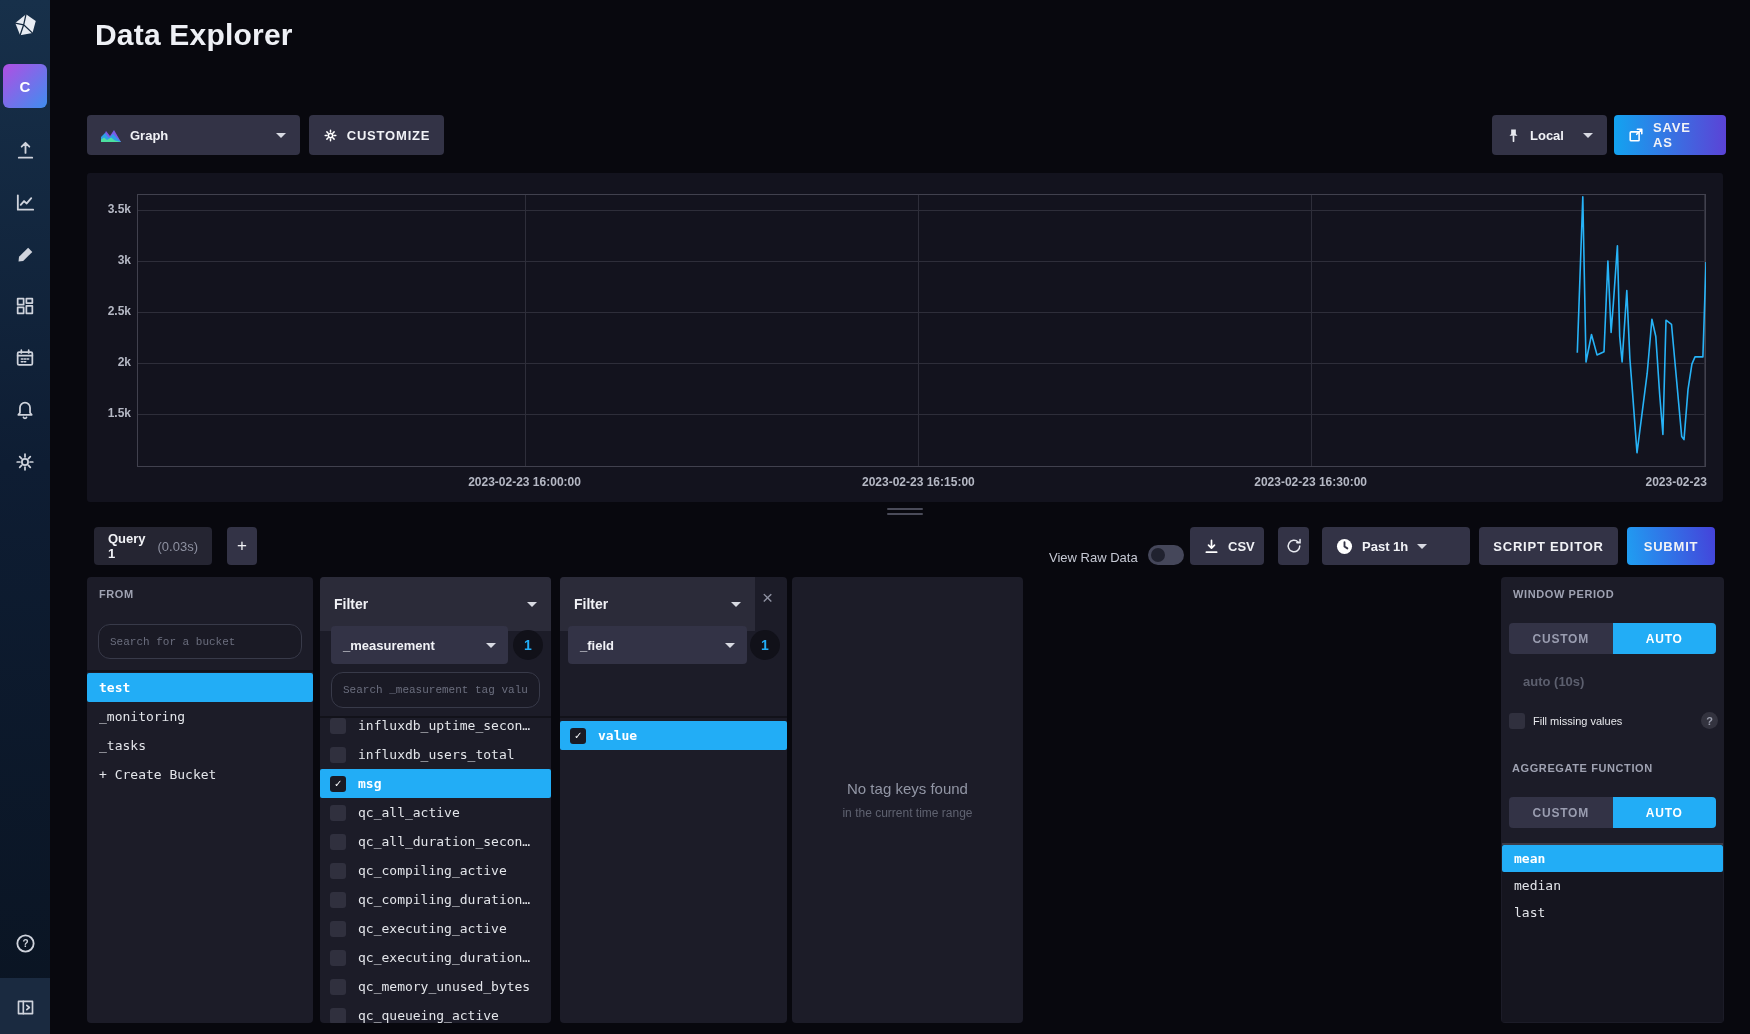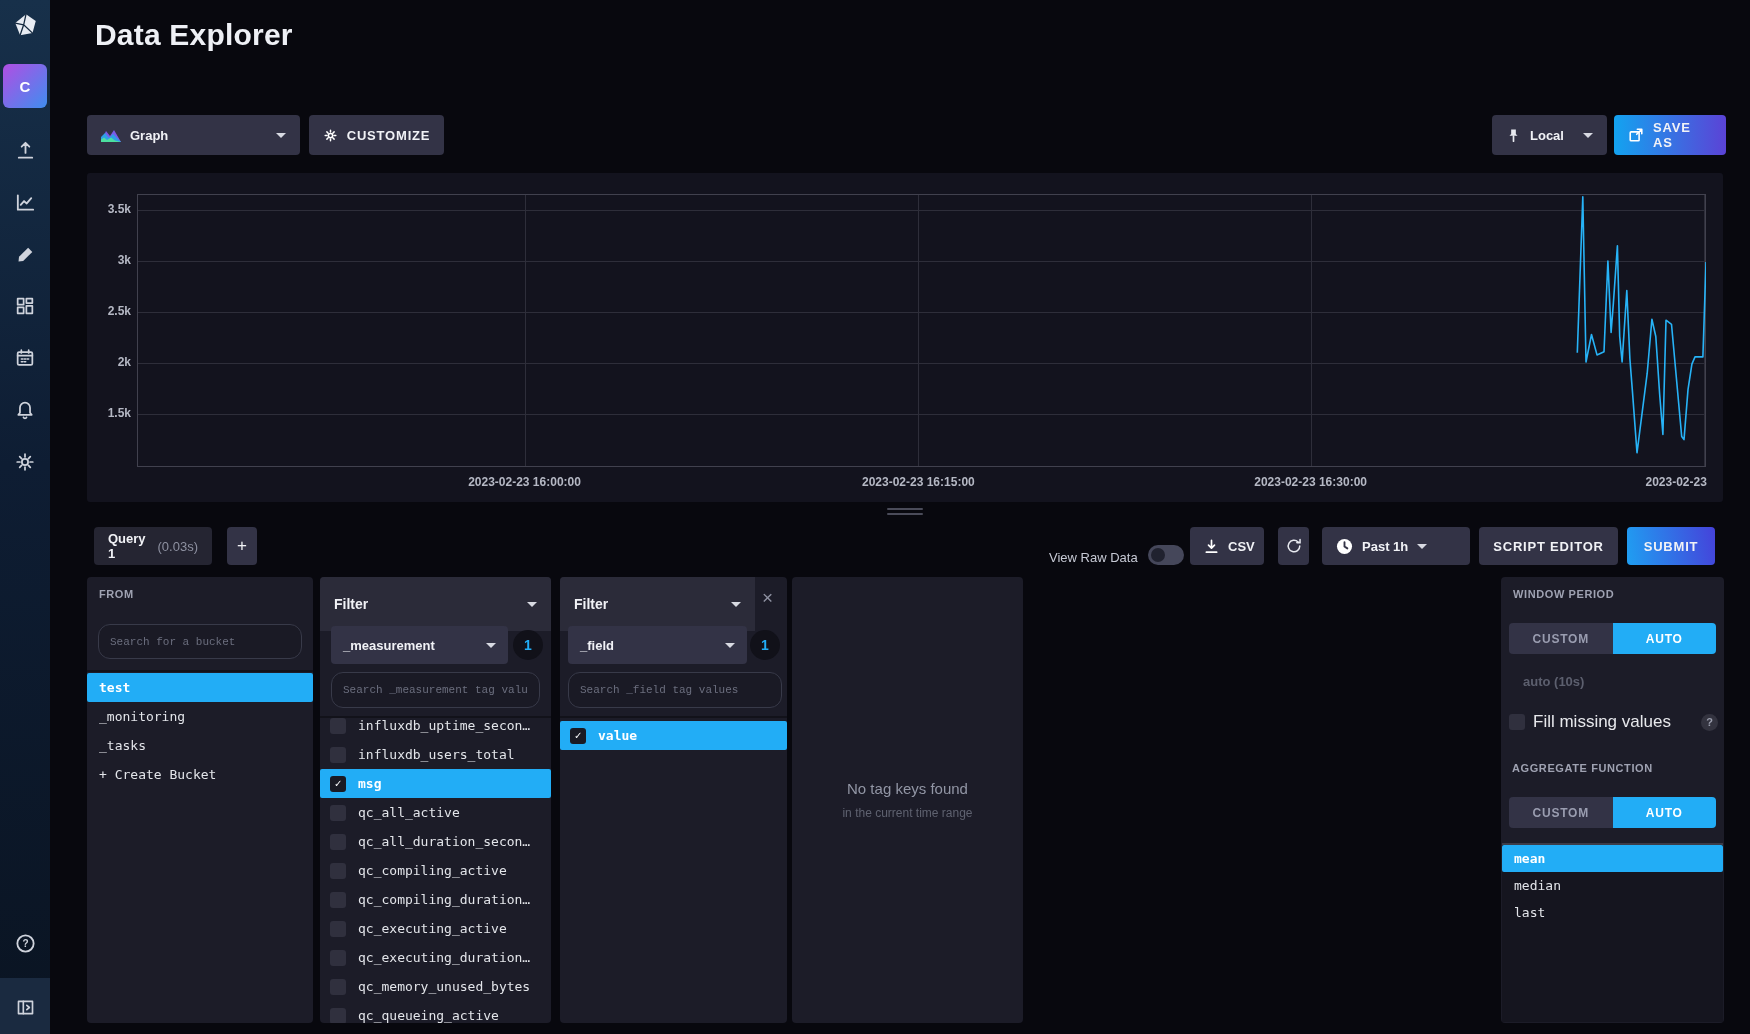--- a/index.html
+++ b/index.html
@@ -85,21 +85,21 @@
 
   #panel-empty .t1 { position:absolute; left:0; width:100%; top:203px; text-align:center; font-size:15px; color:#9296a5; }
   #panel-empty .t2 { position:absolute; left:0; width:100%; top:229px; text-align:center; font-size:12px; color:#5f6270; }
 
   .seg { position:absolute; left:8px; width:207px; height:31px; border-radius:4px; overflow:hidden; display:flex; }
   .seg .half { flex:1; display:flex; align-items:center; justify-content:center; font-size:12px; font-weight:bold; letter-spacing:.8px; }
   .seg .off { background:#333346; color:#9a9db0; }
   .seg .on  { background:#22ADF6; color:#fff; }
   #auto-period { position:absolute; left:22px; top:674px; font-size:13px; color:#5c5f6e; }
   #fill-row { position:absolute; left:1509px; top:712px; width:209px; display:flex; align-items:center; gap:8px; }
-  #fill-row .lbl { font-size:17px; color:#e7e8ec; }
+  #fill-row .lbl { font-size:11px; color:#e7e8ec; }
   #q-badge { margin-left:auto; width:17px; height:17px; border-radius:50%; background:#33333f; color:#9a9dac;
              font-size:11px; font-weight:bold; display:flex; align-items:center; justify-content:center; }
   #agg-list { position:absolute; left:1502px; top:843px; width:221px; height:179px; background:#15151f; border-top:2px solid #3c3c49; }
   #agg-list .row { height:27px; }
 </style>
 </head>
 <body>
 
 <div id="nav">
   <div class="nav-item" style="top:0">
@@ -371,21 +371,20 @@
   <div class="filter-head" style="width:195px">
     <span>Filter</span>
     <span class="caret" style="margin-left:auto"></span>
   </div>
   <div class="close-x" style="left:202px; top:11px;">×</div>
   <div class="select" style="left:8px; top:49px; width:179px;">
     <span>_field</span>
     <span class="caret" style="margin-left:auto"></span>
   </div>
   <div class="count-badge" style="left:190px; top:53px;">1</div>
-  <input class="search" style="left: 8px; top: 95px; width: 214px; height: 36px;" placeholder="Search _field tag values">
   <div class="divline" style="top:139px"></div>
   <div class="list" style="top:144px">
     <div class="row cbrow sel">
         <span class="checkbox on">✓</span>
         <span>value</span>
       </div>
   </div>
 </div>
 
 <div id="panel-empty" class="panel">

